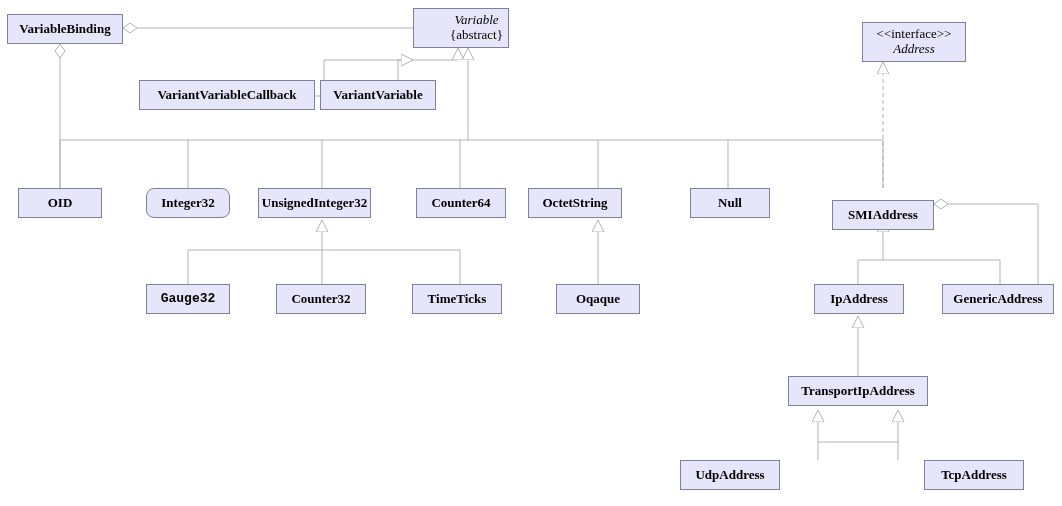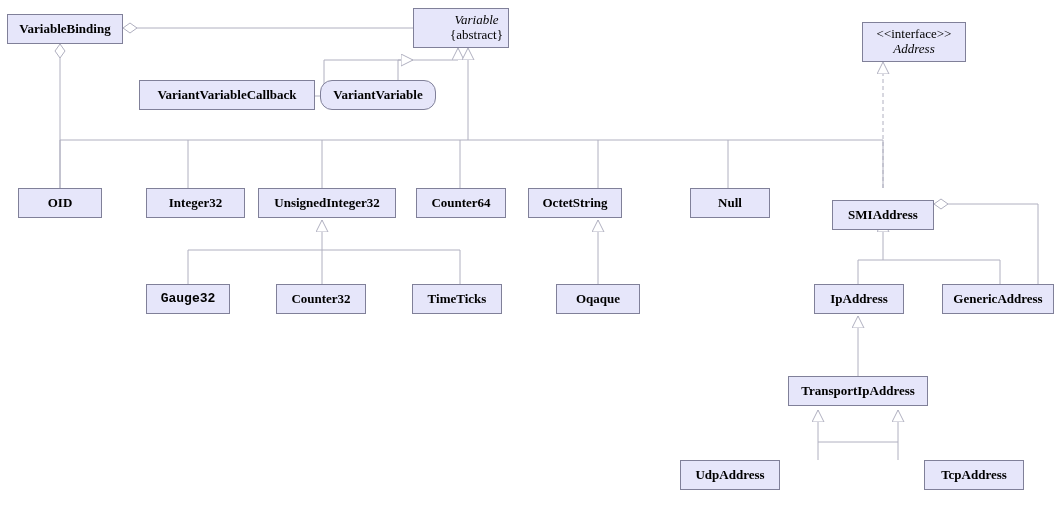--- a/index.html
+++ b/index.html
@@ -92,31 +92,31 @@
 
 <div class="box" style="left:862px;top:22px;width:104px;height:40px;">
   <span class="line">&lt;&lt;interface&gt;&gt;</span>
   <span class="line bold i">Address</span>
 </div>
 
 <div class="box bold" style="left:127px;top:80px;width:176px;height:30px;margin-left:12px;">
   <span class="line">VariantVariableCallback</span>
 </div>
 
-<div class="box bold" style="left:320px;top:80px;width:116px;height:30px;border-radius:12px;">
+<div class="box bold" style="left:320px;top:80px;width:116px;height:30px;">
   <span class="line">VariantVariable</span>
 </div>
 
 <div class="box bold" style="left:18px;top:188px;width:84px;height:30px;">
   <span class="line">OID</span>
 </div>
-<div class="box bold" style="left:146px;top:188px;width:99px;height:30px;">
+<div class="box bold" style="left:146px;top:188px;width:84px;height:30px;border-radius:8px;">
   <span class="line">Integer32</span>
 </div>
-<div class="box bold" style="left:258px;top:188px;width:138px;height:30px;">
+<div class="box bold" style="left:258px;top:188px;width:113px;height:30px;">
   <span class="line">UnsignedInteger32</span>
 </div>
 <div class="box bold" style="left:416px;top:188px;width:90px;height:30px;">
   <span class="line">Counter64</span>
 </div>
 <div class="box bold" style="left:528px;top:188px;width:94px;height:30px;">
   <span class="line">OctetString</span>
 </div>
 <div class="box bold" style="left:690px;top:188px;width:80px;height:30px;">
   <span class="line">Null</span>

